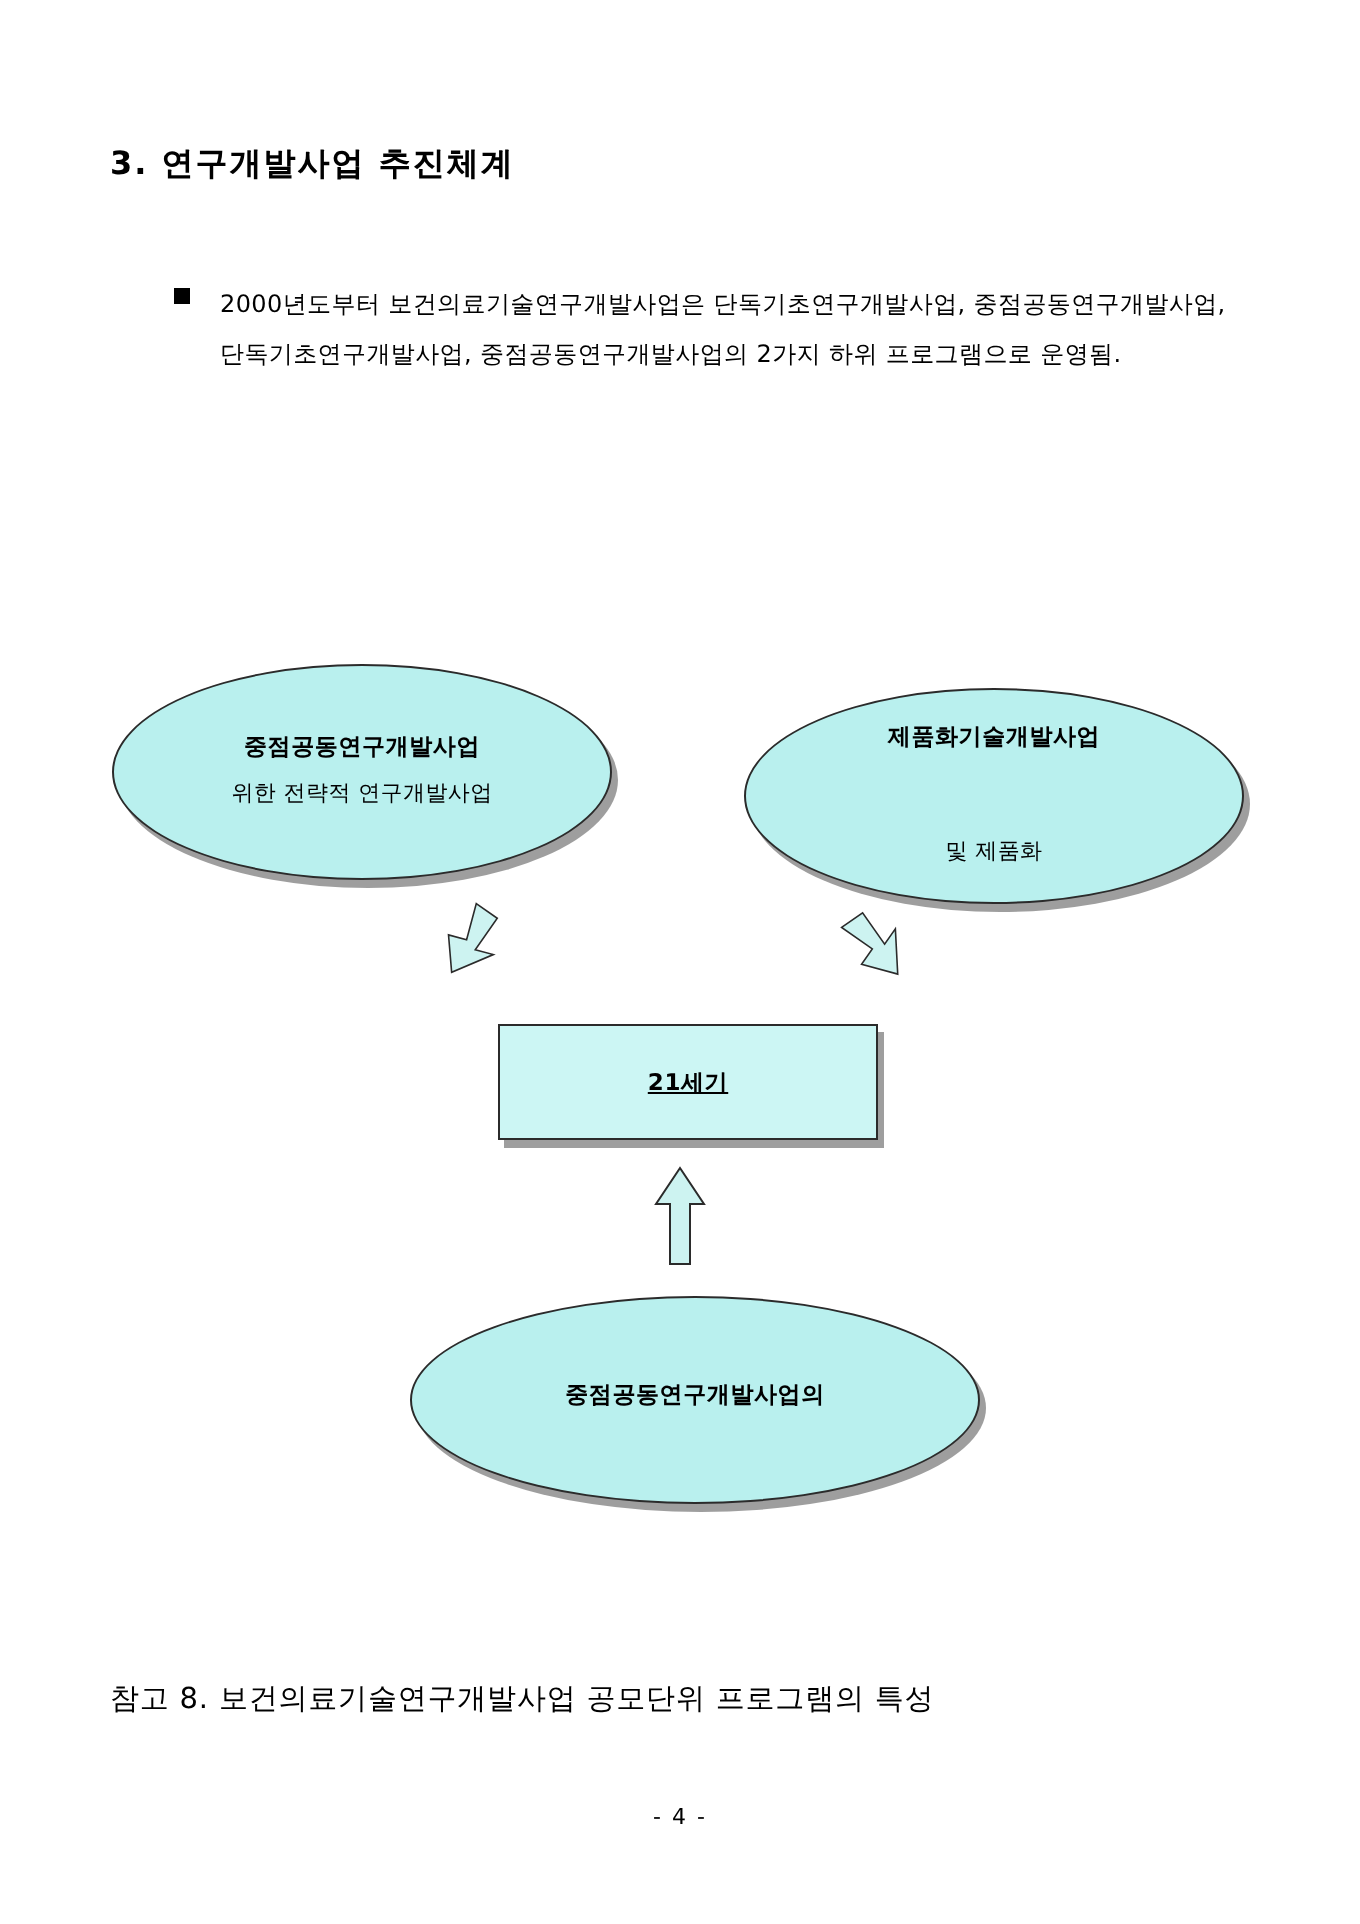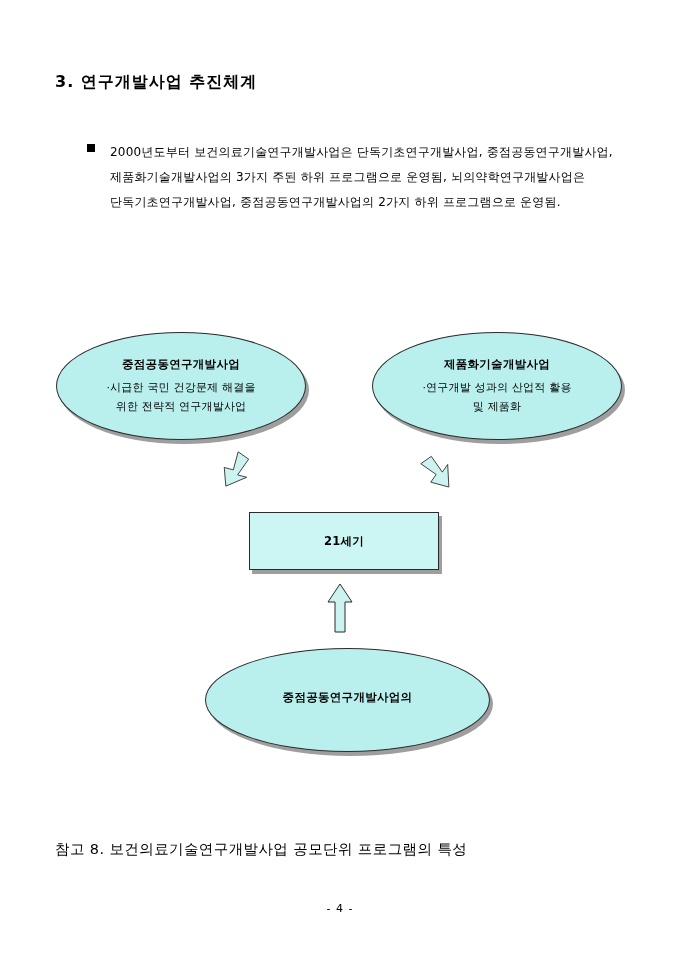--- a/index.html
+++ b/index.html
@@ -98,23 +98,24 @@
   }
 
   #ellipse-joint {
     left: 56px;
     top: 32px;
     width: 250px;
     height: 108px;
   }
   #ellipse-product {
     left: 372px;
-    top: 32px;
+    top: 44px;
     width: 250px;
     height: 108px;
+    gap: 34px;
   }
   #ellipse-basic {
     left: 205px;
     top: 348px;
     width: 285px;
     height: 104px;
   }
 
   
   .center-box {
@@ -125,20 +126,21 @@
     height: 58px;
     background: #ccf6f4;
     border: 1px solid #2b2b2b;
     box-shadow: 3px 4px 0 rgba(40,40,40,0.45);
     display: flex;
     flex-direction: column;
     align-items: center;
     justify-content: center;
     text-align: center;
     box-sizing: border-box;
+    text-decoration: underline;
   }
   .center-box .c-line {
     font-size: 11.5px;
     font-weight: bold;
     line-height: 21px;
     letter-spacing: 0.3px;
     white-space: nowrap;
   }
 
   
@@ -174,36 +176,33 @@
 <body>
 
 <div class="page">
 
   <div class="heading">3. 연구개발사업 추진체계</div>
 
   <div class="bullet-block">
     <span class="bullet-mark"></span>
     <div class="bullet-lines">
       <div class="bullet-line">2000년도부터 보건의료기술연구개발사업은 단독기초연구개발사업, 중점공동연구개발사업,</div>
-      <div class="bullet-line">제품화기술개발사업의 3가지 주된 하위 프로그램으로 운영됨, 뇌의약학연구개발사업은</div>
       <div class="bullet-line">단독기초연구개발사업, 중점공동연구개발사업의 2가지 하위 프로그램으로 운영됨.</div>
     </div>
   </div>
 
   <div class="diagram">
 
     <div class="ellipse" id="ellipse-joint">
       <div class="e-title">중점공동연구개발사업</div>
-      <div class="e-line">·시급한 국민 건강문제 해결을</div>
       <div class="e-line">위한 전략적 연구개발사업</div>
     </div>
 
     <div class="ellipse" id="ellipse-product">
       <div class="e-title">제품화기술개발사업</div>
-      <div class="e-line">·연구개발 성과의 산업적 활용</div>
       <div class="e-line">및 제품화</div>
     </div>
 
     <span class="arrow" id="arrow-left">
       <svg width="40" height="50" viewBox="0 0 40 50">
         <polygon points="6,2 22,2 22,26 33,22 18,46 3,28 14,24" fill="#cdf3f1" stroke="#2b2b2b" stroke-width="1" transform="rotate(35 20 25) scale(0.8) translate(6,6)"></polygon>
       </svg>
     </span>
 
     <span class="arrow" id="arrow-right">

